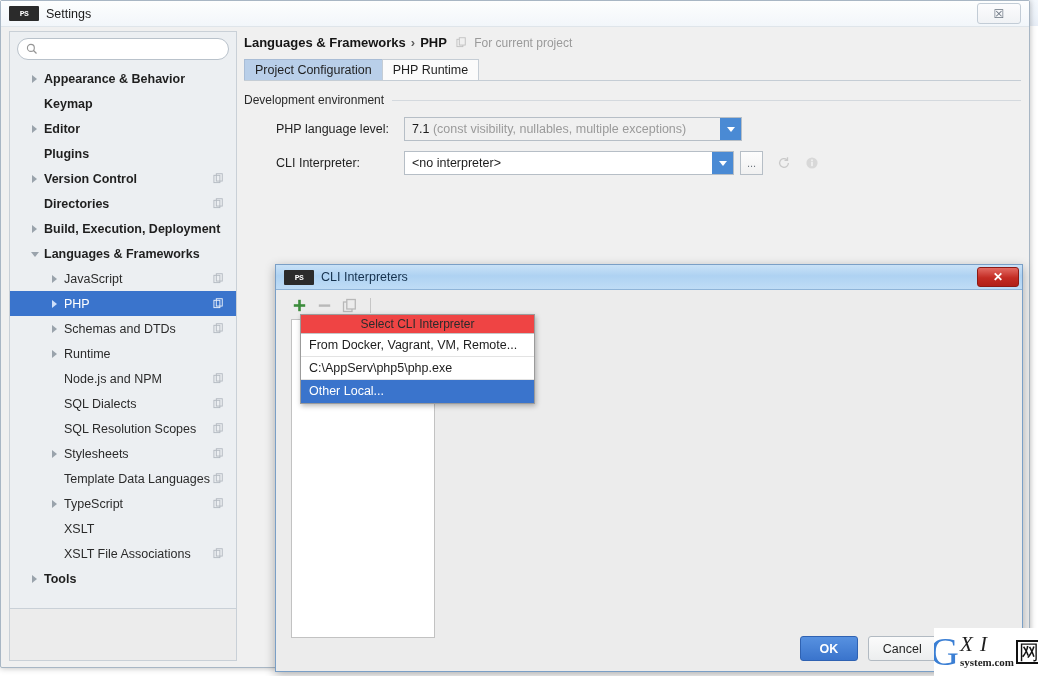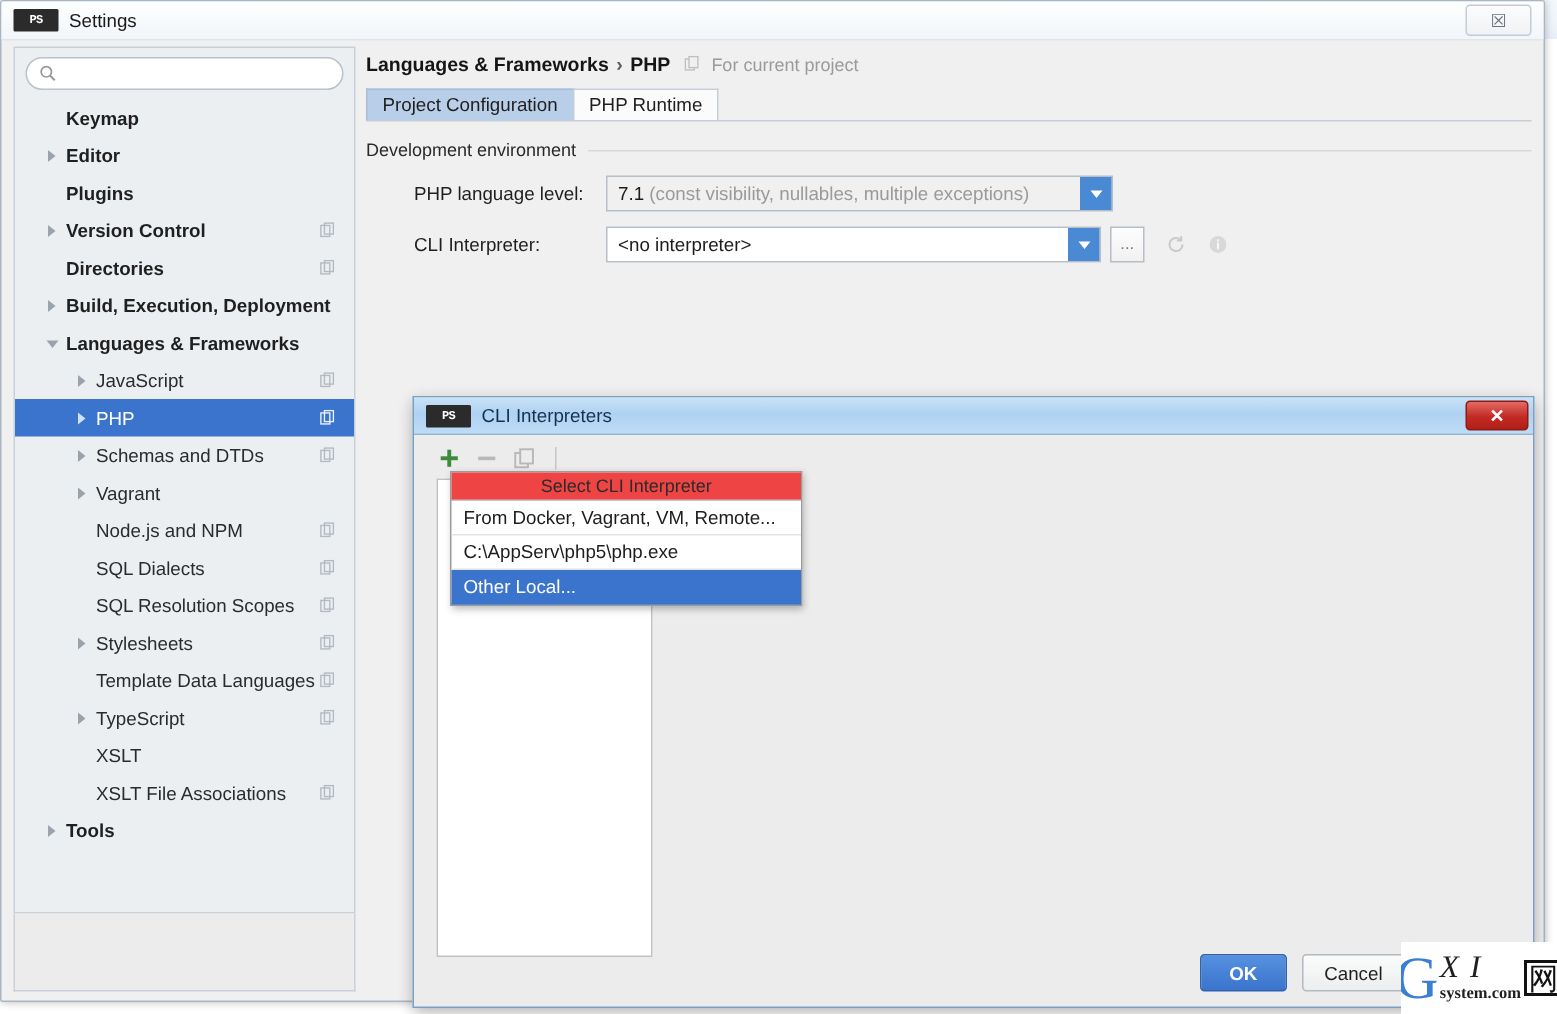--- a/index.html
+++ b/index.html
@@ -273,20 +273,24 @@
         <div class="search-box">
           <svg class="search-ico" viewBox="0 0 16 16">
             <circle cx="6.5" cy="6.5" r="4.6" fill="none" stroke="#555" stroke-width="1.5"></circle>
             <line x1="10" y1="10" x2="14" y2="14" stroke="#555" stroke-width="1.7"></line>
           </svg>
           <input class="search-input" type="text" placeholder="" style="">
         </div>
       </div>
       <div class="tree" id="tree">
           <div class="tree-item lvl0">
+            <span class="arrow"></span>
+            <span class="tree-label">Appearance &amp; Behavior</span>
+          </div>
+          <div class="tree-item lvl0">
             <span class="tree-label">Keymap</span>
           </div>
           <div class="tree-item lvl0">
             <span class="arrow"></span>
             <span class="tree-label">Editor</span>
           </div>
           <div class="tree-item lvl0">
             <span class="tree-label">Plugins</span>
           </div>
           <div class="tree-item lvl0">
@@ -331,21 +335,21 @@
           <div class="tree-item lvl1">
             <span class="arrow"></span>
             <span class="tree-label">Schemas and DTDs</span>
             <svg class="copy-ico" viewBox="0 0 12 12" style="color: rgb(123, 132, 144);">
               <rect x="1" y="2.5" width="6.5" height="8" fill="none" stroke="currentColor" stroke-width="1"></rect>
               <rect x="3.6" y="0.8" width="6.5" height="8" fill="none" stroke="currentColor" stroke-width="1"></rect>
             </svg>
           </div>
           <div class="tree-item lvl1">
             <span class="arrow"></span>
-            <span class="tree-label">Vagrant</span>
+            <span class="tree-label">Runtime</span>
           </div>
           <div class="tree-item lvl1">
             <span class="tree-label">Node.js and NPM</span>
             <svg class="copy-ico" viewBox="0 0 12 12" style="color: rgb(123, 132, 144);">
               <rect x="1" y="2.5" width="6.5" height="8" fill="none" stroke="currentColor" stroke-width="1"></rect>
               <rect x="3.6" y="0.8" width="6.5" height="8" fill="none" stroke="currentColor" stroke-width="1"></rect>
             </svg>
           </div>
           <div class="tree-item lvl1">
             <span class="tree-label">SQL Dialects</span>

